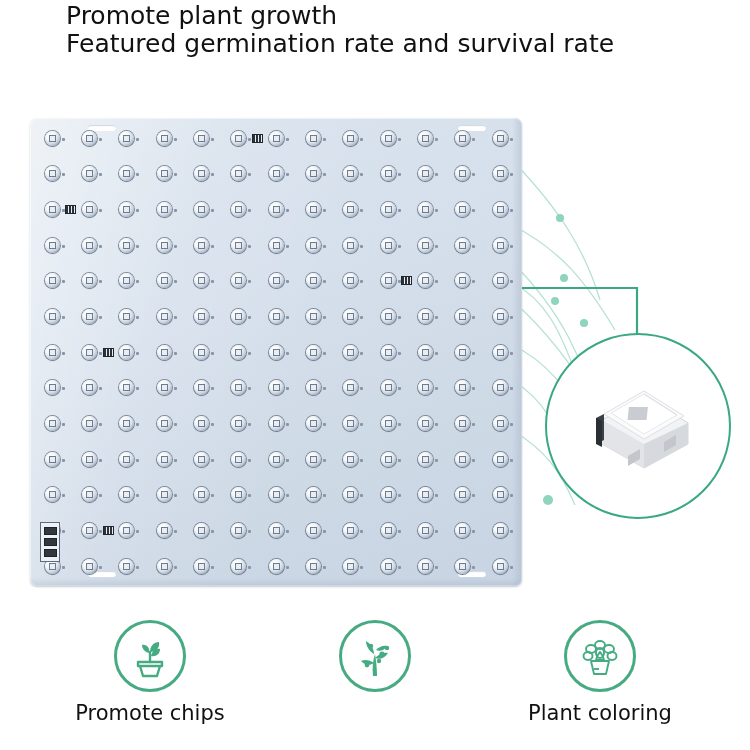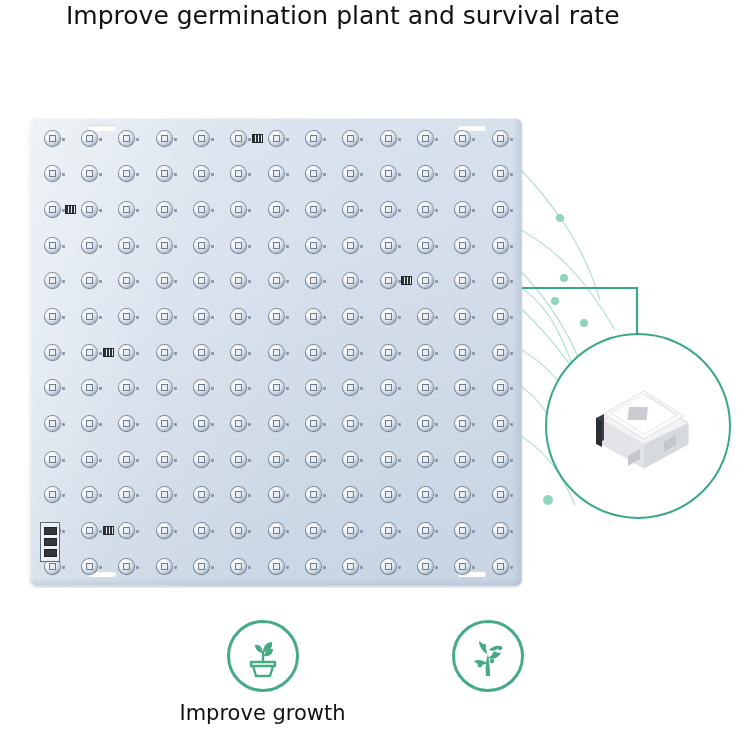--- a/index.html
+++ b/index.html
@@ -156,21 +156,22 @@
     white-space:nowrap;
     line-height:24px;
   }
 </style>
 </head>
 <body>
 
 <div id="stage">
 
   <div class="headline">
-    <div class="line">Improve germination plant and survival rate</div>
+    <div class="line">Promote plant growth</div>
+    <div class="line">Featured germination rate and survival rate</div>
   </div>
 
   <svg class="deco" viewBox="0 0 750 750">
     <g fill="none" stroke="#a9ddcb" stroke-width="1.3" opacity=".85">
       <path d="M512 160 C 560 210, 585 250, 600 300"></path>
       <path d="M512 225 C 560 250, 585 280, 615 330"></path>
       <path d="M512 282 C 545 300, 560 330, 575 372"></path>
       <path d="M512 300 C 545 330, 570 360, 592 400"></path>
       <path d="M512 345 C 545 360, 570 390, 590 430"></path>
       <path d="M512 380 C 545 400, 560 430, 570 470"></path>
@@ -589,21 +590,21 @@
           </g>
           <g fill="none" stroke="#46ab83" stroke-width="2.4" stroke-linecap="round">
             <path d="M24 30 L24 20"></path>
           </g>
           <g fill="none" stroke="#46ab83" stroke-width="2.4" stroke-linejoin="round">
             <path d="M12 30 L36 30 L36 34 L12 34 Z"></path>
             <path d="M14 34 L17 44 L31 44 L34 34"></path>
           </g>
         </svg>
       </div>
-      <div class="cap">Improve growth</div>
+      <div class="cap">Promote chips</div>
     </div>
 
     <div class="feature">
       <div class="ring">
         <svg width="48" height="48" viewBox="0 0 48 48">
           <g fill="#46ab83">
             <path d="M22 44 c-1-8 0-16 2-22 1 6 2 14 2 22z"></path>
             <path d="M24 26 c4-4 9-6 13-5 -3 5-8 7-13 5z"></path>
             <path d="M23 22 c-5-3-8-8-8-13 5 3 8 8 8 13z"></path>
             <path d="M23 31 c-4-3-9-4-13-2 3 4 9 5 13 2z"></path>
@@ -611,15 +612,33 @@
             <circle cx="31" cy="22" r="2.6"></circle>
             <circle cx="16" cy="33" r="2.4"></circle>
             <circle cx="20" cy="14" r="2.2"></circle>
             <circle cx="36" cy="16" r="2.2"></circle>
             <circle cx="28" cy="29" r="2.2"></circle>
           </g>
         </svg>
       </div>
     </div>
 
+    <div class="feature">
+      <div class="ring">
+        <svg width="48" height="48" viewBox="0 0 48 48">
+          <g fill="none" stroke="#46ab83" stroke-width="1.9" stroke-linejoin="round">
+            <ellipse cx="24" cy="13" rx="5" ry="4"></ellipse>
+            <ellipse cx="15" cy="17" rx="5" ry="4"></ellipse>
+            <ellipse cx="33" cy="17" rx="5" ry="4"></ellipse>
+            <ellipse cx="12" cy="24" rx="4.5" ry="4"></ellipse>
+            <ellipse cx="36" cy="24" rx="4.5" ry="4"></ellipse>
+            <ellipse cx="24" cy="21" rx="4" ry="5"></ellipse>
+            <path d="M20 28 c1-4 2-6 4-8 2 2 3 4 4 8z"></path>
+            <path d="M15 29 L33 29 L30 42 L18 42 Z"></path>
+            <path d="M18 37 L23 37"></path>
+          </g>
+        </svg>
+      </div>
+      <div class="cap">Plant coloring</div>
+    </div>
 
   </div>
 </div>
 
 </body></html>

